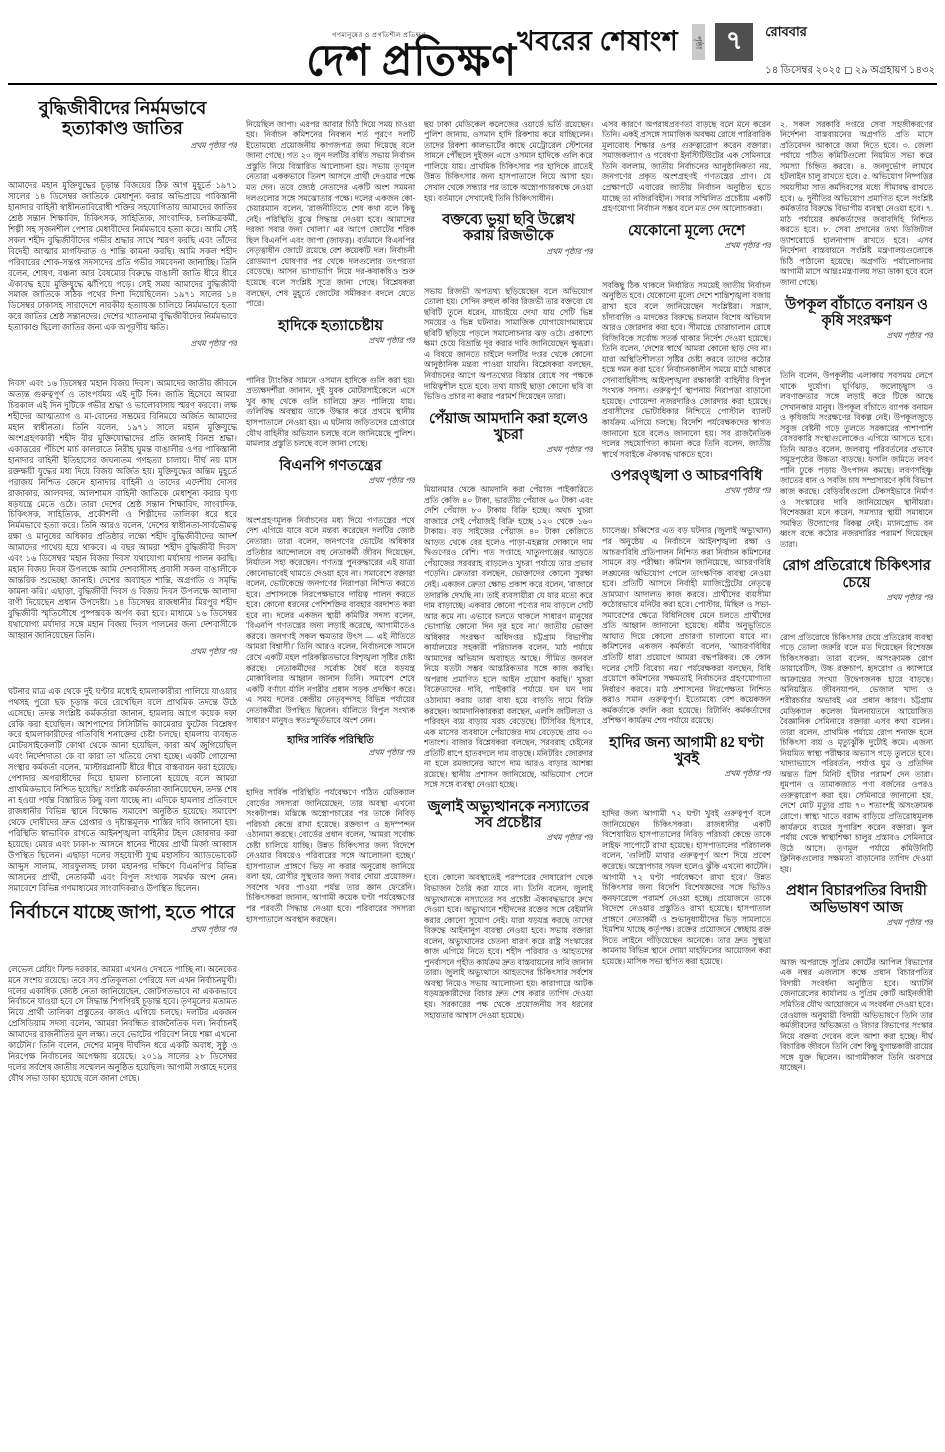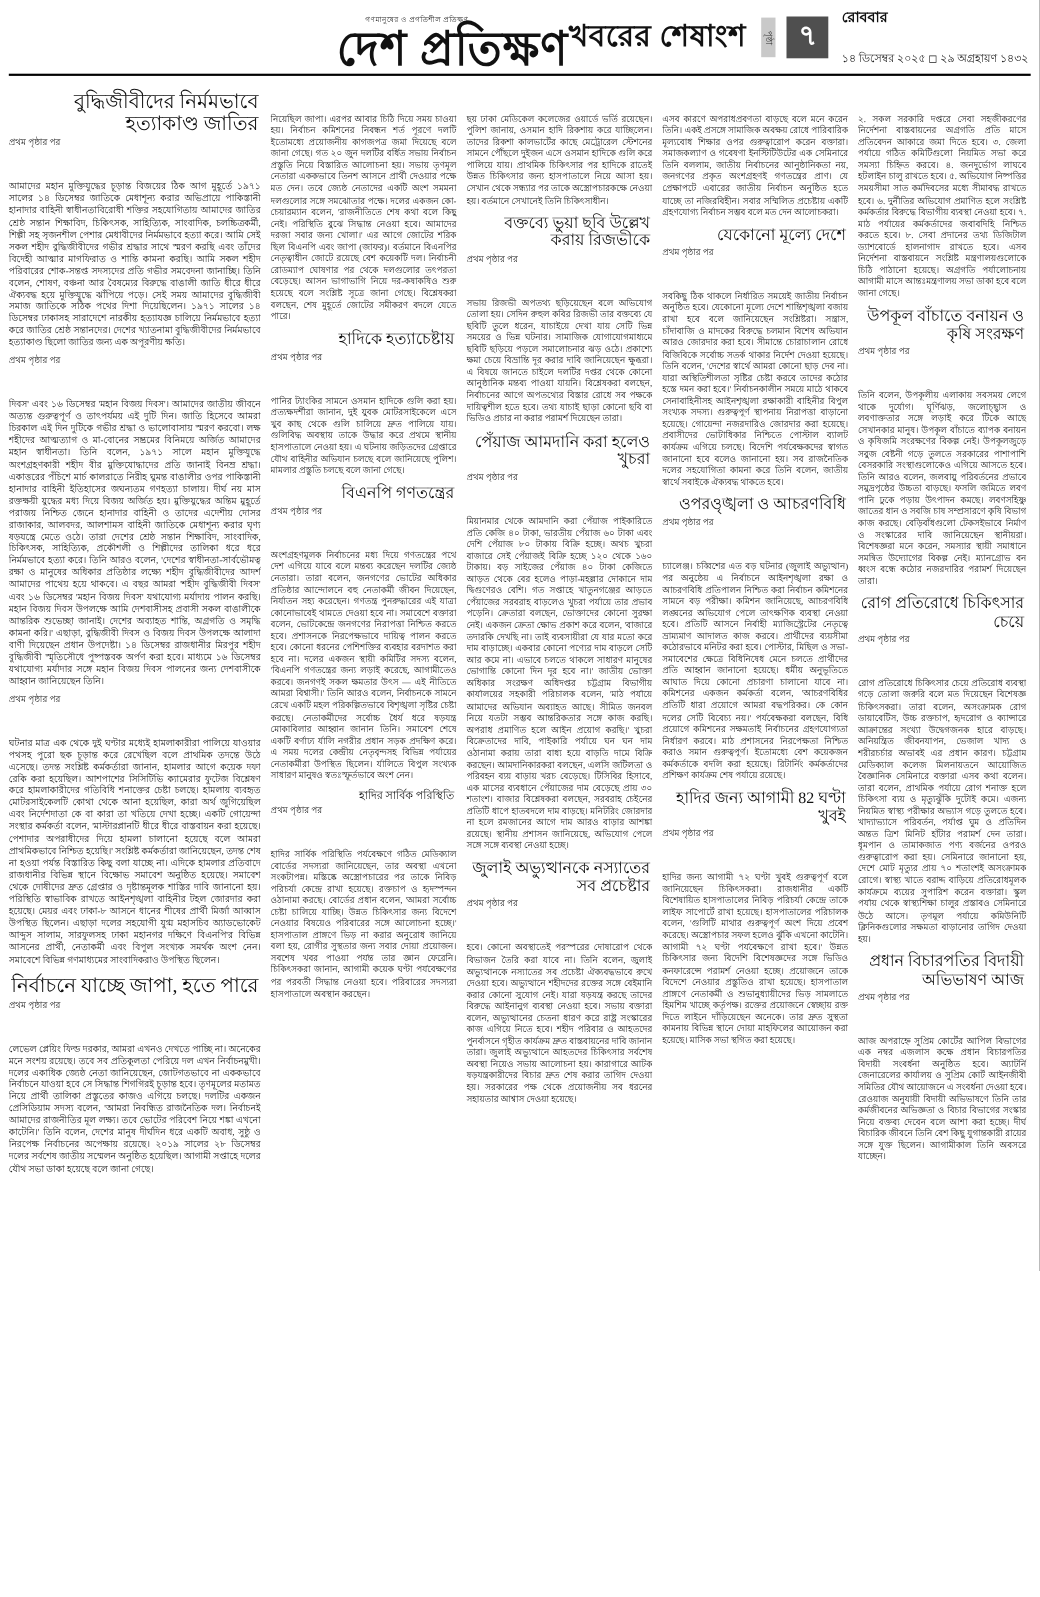--- a/index.html
+++ b/index.html
@@ -33,46 +33,47 @@
     font-size: 8px; height: 36px; width: 13px;
     display: flex; align-items: center; justify-content: center;
   }
   .page-num-box {
     background: #4f4f4f; color: #fff;
     width: 38px; height: 38px;
     display: flex; align-items: center; justify-content: center;
     font-size: 26px; font-weight: 700;
   }
   .date-block { line-height: 1.25; padding-left: 2px; }
-  .weekday { font-size: 13px; font-weight: 700; }
+  .weekday { font-size: 13px; font-weight: 700; margin-top: 16px; }
   .dateline { font-size: 10px; color:#222;margin-top:24px; }
   .mast-rule { border: 0; border-top: 2.5px solid #000; margin: 0 8px 6px 8px; }
 
   
   .cols {
     display: flex; gap: 9px;
     padding: 0 8px;
     height: 1368px;
     overflow: hidden;
   }
   .col { overflow: hidden; }
   .col-1 { width: 229px; }
   .col-2, .col-3, .col-4 { width: 169px; }
   .col-5 { width: 153px; }
 
   .headline {
-    text-align: right; font-weight: 400;
+    text-align: center; font-weight: 700;
     font-size: 14.5px; line-height: 1.12;
     margin: 7px 2px 1px 2px;
   }
   .col-1 .headline { font-size: 18px; }
   .headline.small { font-size: 10px; }
   .continued {
-    text-align: left; font-size: 8px; color:#1a1a1a;
+    text-align: right; font-size: 8px; color:#1a1a1a;
     margin-bottom: 2px;
+    font-style: italic;
   }
   .body {
     font-size: 8px; line-height: 1.32;
     text-align: justify; text-justify: inter-word;
     color: #1a1a1a;
     margin-bottom: 3px;
     word-break: break-word;
     margin-top: 29px;
   }
   .col-1 .body { font-size: 8.3px; }

